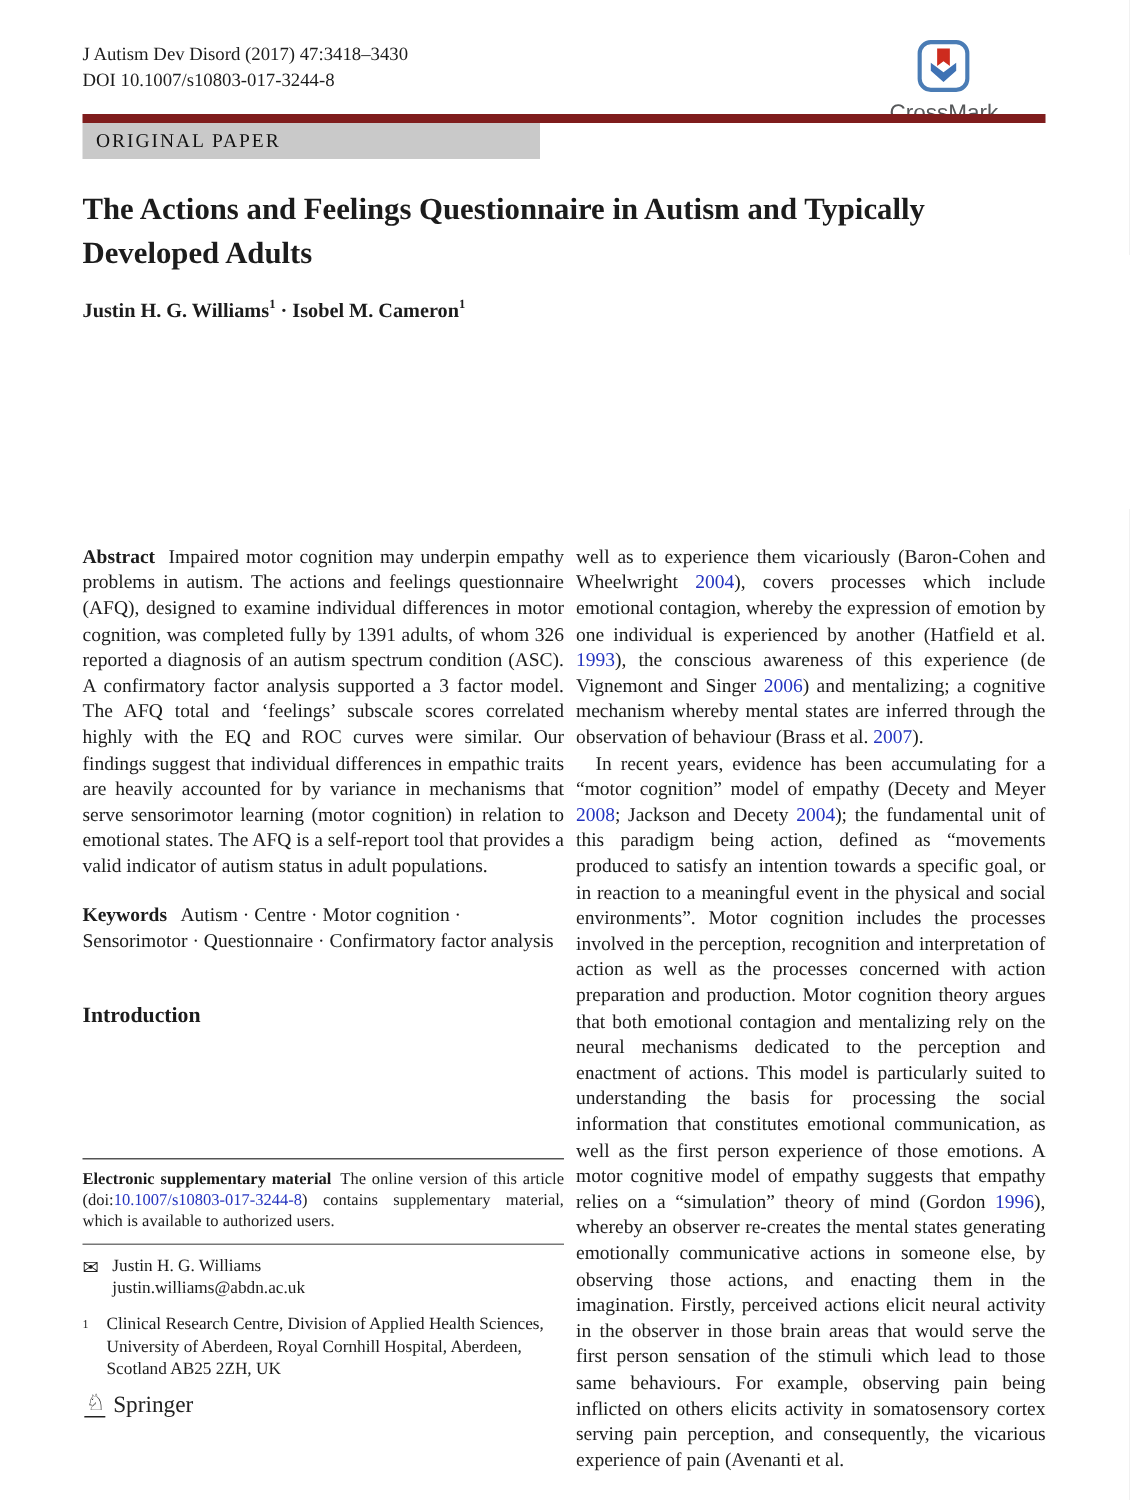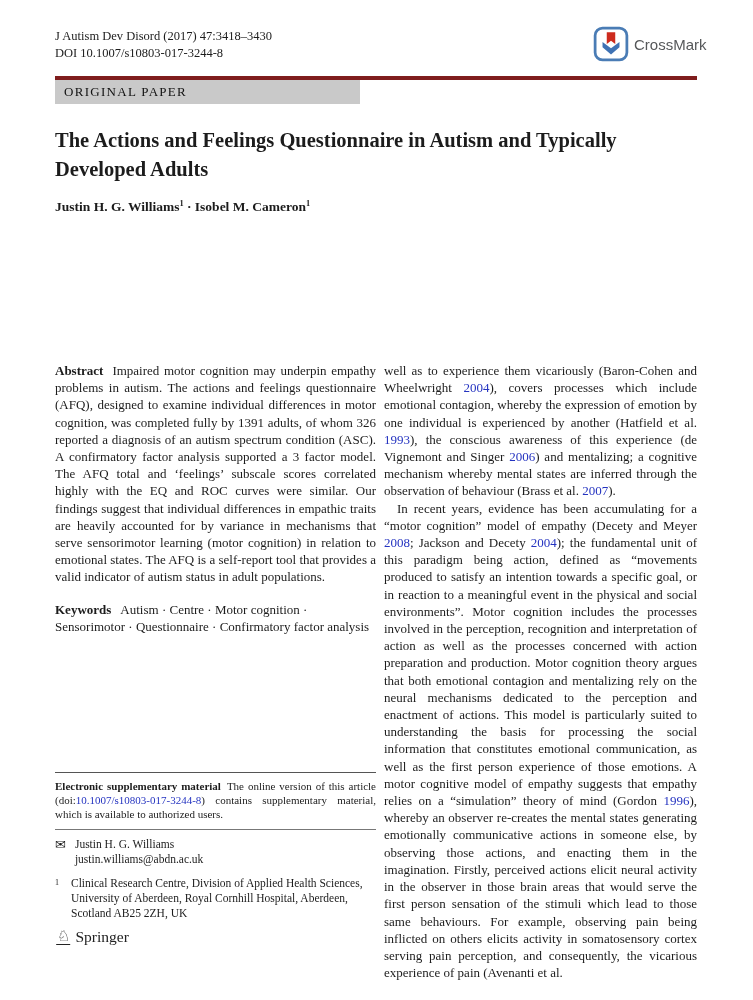--- a/index.html
+++ b/index.html
@@ -14,23 +14,23 @@
   .page{
     position:relative;
     width:753px;height:1000px;
     background:#ffffff;
     font-family:"Liberation Serif", serif;
     color:var(--ink);
     overflow:hidden;
   }
   
   .jinfo{position:absolute;left:55px;top:28px;font-size:12.5px;line-height:16.5px;}
-  .crossmark{position:absolute;left:593px;top:26px;display:flex;align-items:center;gap:5px;cursor:pointer;}
+  .crossmark{position:absolute;left:593px;top:26px;display:flex;align-items:center;gap:5px;cursor:pointer;flex-direction:column;}
   .crossmark-label{font-family:"Liberation Sans", sans-serif;font-size:15px;color:#56585a;}
-  .striprow{position:absolute;left:55px;top:76px;width:642px;border-top:4px solid #7f1d1d;}
+  .striprow{position:absolute;left:55px;top:76px;width:642px;border-top:6px solid #7f1d1d;}
   .strip{width:296px;background:var(--strip);font-size:13px;letter-spacing:1.3px;padding:4px 0 4px 9px;color:#111;}
   .title{position:absolute;left:55px;top:126px;width:620px;font-size:20.5px;font-weight:700;line-height:28.5px;margin:0;}
   .authors{position:absolute;left:55px;top:199px;font-size:13.5px;font-weight:700;}
   .pub{position:absolute;left:55px;top:296px;font-size:11.5px;line-height:15.5px;}
   
   .col{position:absolute;top:362px;font-size:13px;line-height:17.2px;}
   .col.leftcol{left:55px;width:321px;}
   .col.rightcol{left:384px;width:313px;}
   .col p{margin:0;}
   .just{text-align:justify;}
@@ -79,20 +79,21 @@
   </div>
 
   <h1 class="title">The Actions and Feelings Questionnaire in Autism and Typically Developed Adults</h1>
 
   <div class="authors"><span>Justin H. G. Williams</span><sup>1</sup><span> · Isobel M. Cameron</span><sup>1</sup></div>
 
 
   <div class="col leftcol">
     <p class="just"><span class="runin">Abstract</span><span>Impaired motor cognition may underpin empathy problems in autism. The actions and feelings questionnaire (AFQ), designed to examine individual differences in motor cognition, was completed fully by 1391 adults, of whom 326 reported a diagnosis of an autism spectrum condition (ASC). A confirmatory factor analysis supported a 3 factor model. The AFQ total and ‘feelings’ subscale scores correlated highly with the EQ and ROC curves were similar. Our findings suggest that individual differences in empathic traits are heavily accounted for by variance in mechanisms that serve sensorimotor learning (motor cognition) in relation to emotional states. The AFQ is a self-report tool that provides a valid indicator of autism status in adult populations.</span></p>
     <p class="keywords"><span class="runin">Keywords</span><span>Autism · Centre · Motor cognition · Sensorimotor · Questionnaire · Confirmatory factor analysis</span></p>
+    <div class="sec-head">Introduction</div>
   </div>
 
   <div class="col rightcol">
     <p class="just"><span>well as to experience them vicariously (Baron-Cohen and Wheelwright </span><span class="link">2004</span><span>), covers processes which include emotional contagion, whereby the expression of emotion by one individual is experienced by another (Hatfield et al. </span><span class="link">1993</span><span>), the conscious awareness of this experience (de Vignemont and Singer </span><span class="link">2006</span><span>) and mentalizing; a cognitive mechanism whereby mental states are inferred through the observation of behaviour (Brass et al. </span><span class="link">2007</span><span>).</span></p>
     <p class="just indent"><span>In recent years, evidence has been accumulating for a “motor cognition” model of empathy (Decety and Meyer </span><span class="link">2008</span><span>; Jackson and Decety </span><span class="link">2004</span><span>); the fundamental unit of this paradigm being action, defined as “movements produced to satisfy an intention towards a specific goal, or in reaction to a meaningful event in the physical and social environments”. Motor cognition includes the processes involved in the perception, recognition and interpretation of action as well as the processes concerned with action preparation and production. Motor cognition theory argues that both emotional contagion and mentalizing rely on the neural mechanisms dedicated to the perception and enactment of actions. This model is particularly suited to understanding the basis for processing the social information that constitutes emotional communication, as well as the first person experience of those emotions. A motor cognitive model of empathy suggests that empathy relies on a “simulation” theory of mind (Gordon </span><span class="link">1996</span><span>), whereby an observer re-creates the mental states generating emotionally communicative actions in someone else, by observing those actions, and enacting them in the imagination. Firstly, perceived actions elicit neural activity in the observer in those brain areas that would serve the first person sensation of the stimuli which lead to those same behaviours. For example, observing pain being inflicted on others elicits activity in somatosensory cortex serving pain perception, and consequently, the vicarious experience of pain (Avenanti et al.</span></p>
   </div>
 
   <div class="footnotes">
     <div class="rule"></div>
     <p class="esm"><span class="runin-sm">Electronic supplementary material</span><span>The online version of this article (doi:</span><span class="link">10.1007/s10803-017-3244-8</span><span>) contains supplementary material, which is available to authorized users.</span></p>

